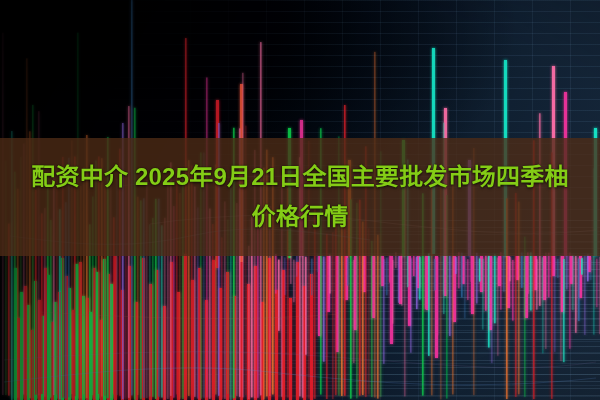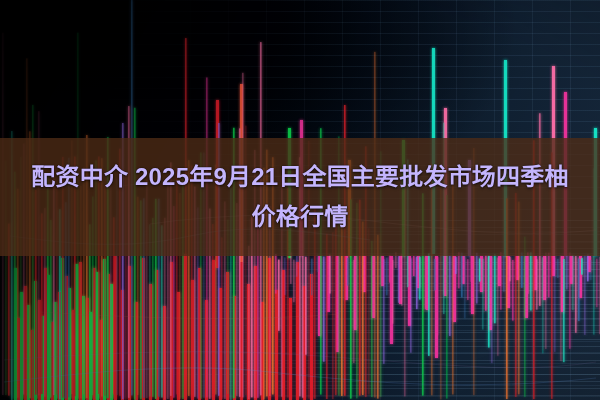--- a/index.html
+++ b/index.html
@@ -83,21 +83,21 @@
     height: 118px;
     background: rgba(78, 44, 22, 0.78);
     display: flex;
     align-items: center;
     justify-content: center;
   }
   #headline {
     width: 560px;
     margin: 0;
     text-align: center;
-    color: #c4b5fd;
+    color: #84cc16;
     font-size: 24px;
     line-height: 40px;
     font-weight: 700;
     letter-spacing: 0.2px;
     text-shadow: 0 1px 3px rgba(0,0,0,0.72), 0 0 1px rgba(0,0,0,0.9);
     white-space: normal;
     word-break: break-word;
   }
 </style>
 </head>

